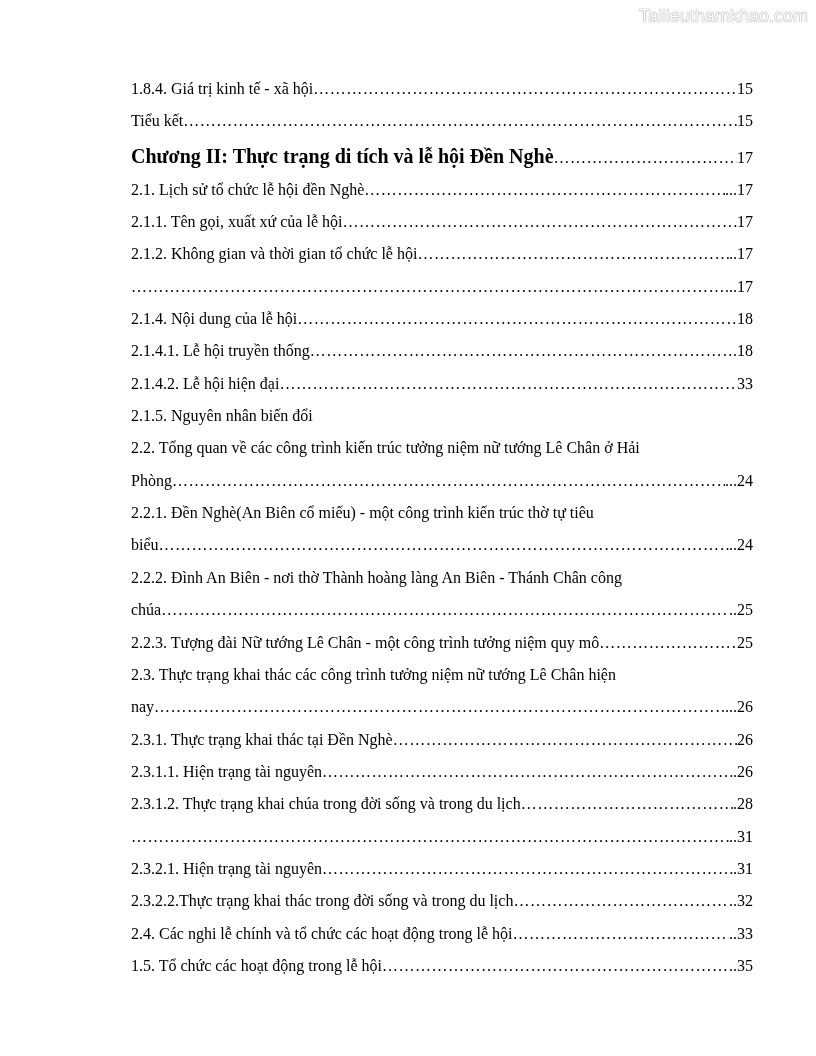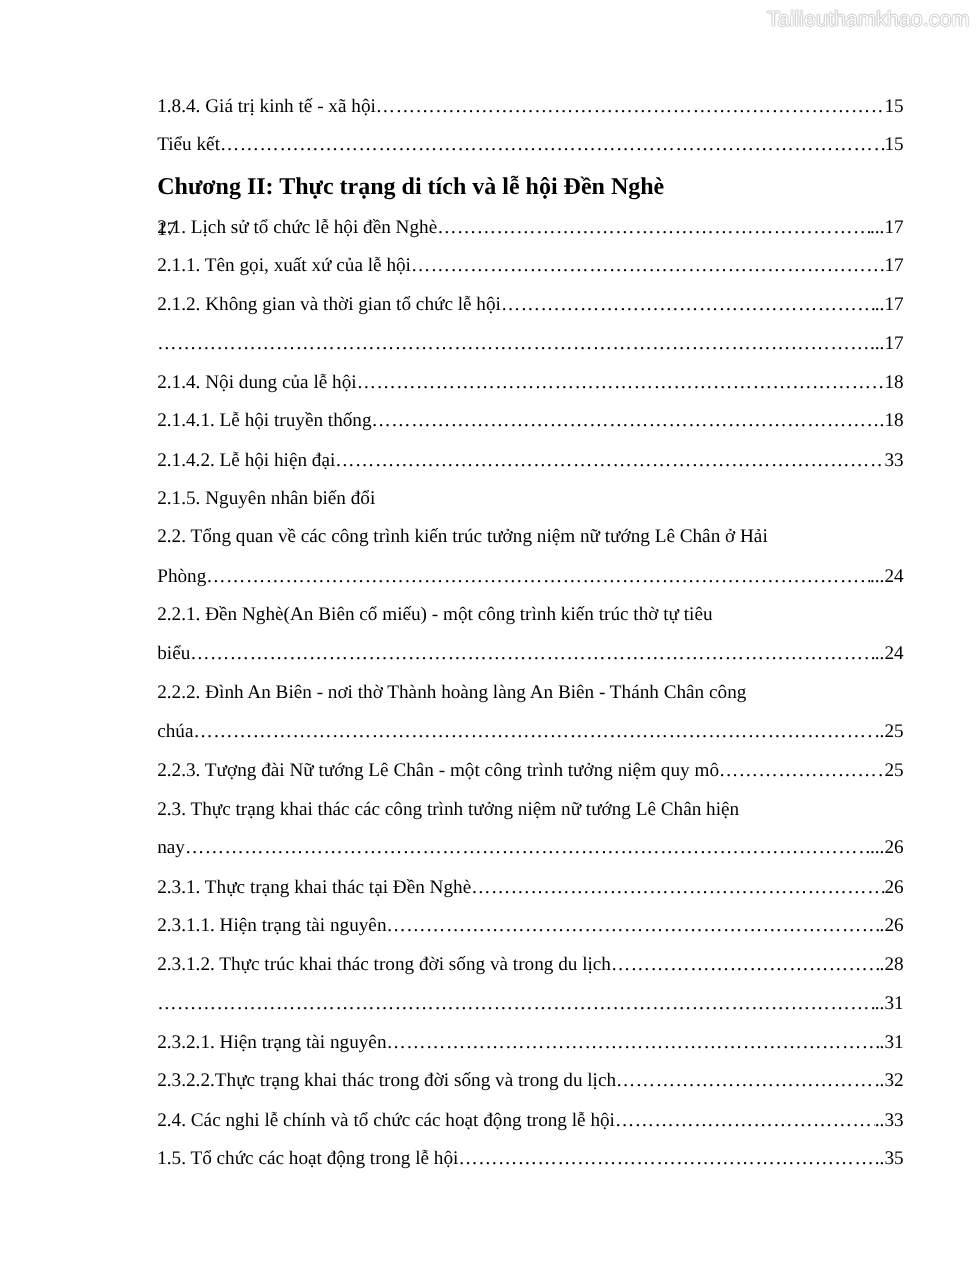--- a/index.html
+++ b/index.html
@@ -39,21 +39,20 @@
       white-space: nowrap;
       position: relative;
       display: flex;
       align-items: baseline;
     }
     .row.chapter {
       font-size: 20px;
       font-weight: bold;
       height: 36px;
       line-height: 36px;
-      flex-direction: column;
     }
     .row.chapter .page,
     .row.chapter .leader {
       font-weight: normal;
       font-size: 16px;
     }
     .label {
       flex: 0 0 auto;
     }
     .leader {
@@ -181,21 +180,21 @@
     <span class="label">2.3.1. Thực trạng khai thác tại Đền Nghè</span>
     <span class="leader"></span>
     <span class="page">26</span>
   </div>
   <div class="row">
     <span class="label">2.3.1.1. Hiện trạng tài nguyên</span>
     <span class="leader"></span>
     <span class="page">.26</span>
   </div>
   <div class="row">
-    <span class="label">2.3.1.2. Thực trúc khai thác trong đời sống và trong du lịch</span>
+    <span class="label">2.3.1.2. Thực trạng khai chúa trong đời sống và trong du lịch</span>
     <span class="leader"></span>
     <span class="page">.28</span>
   </div>
   <div class="row">
     <span class="leader"></span>
     <span class="page">..31</span>
   </div>
   <div class="row">
     <span class="label">2.3.2.1. Hiện trạng tài nguyên</span>
     <span class="leader"></span>

